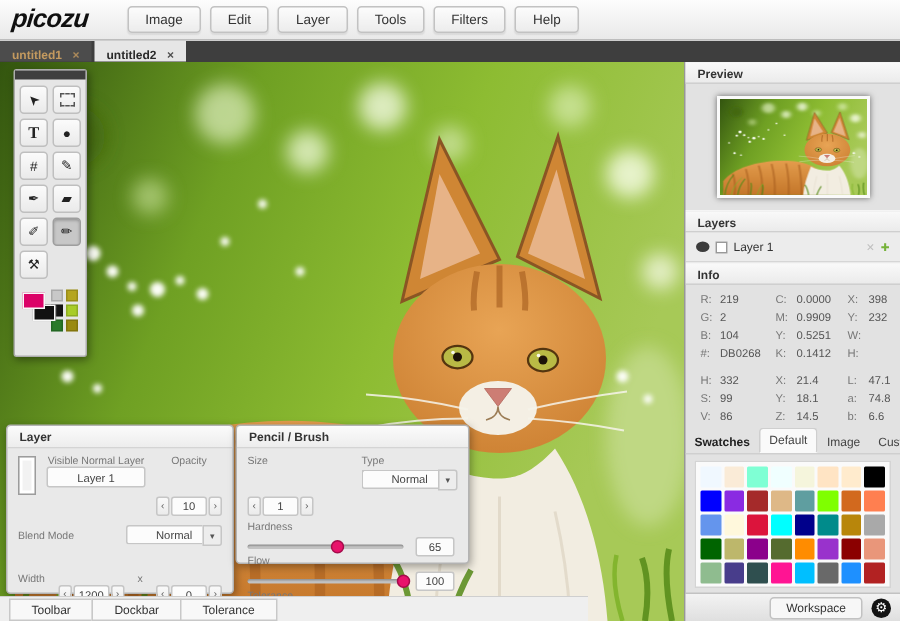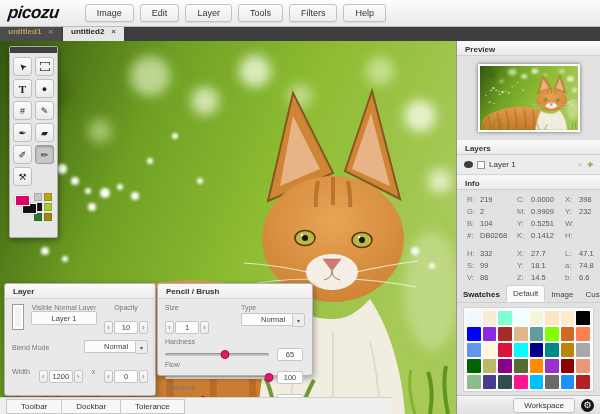--- a/index.html
+++ b/index.html
@@ -8,21 +8,21 @@
   
   .menubar{height:27px;background:linear-gradient(#fdfdfd,#e9e9e9);border-bottom:1px solid #bdbdbd;
     display:flex;align-items:center;padding:0 8px;position:relative;z-index:30}
   .logo{font-style:italic;font-weight:900;font-size:17px;color:#101010;letter-spacing:-.5px;
     transform:skewX(-6deg);margin-right:26px}
   .mbtn{font-size:9px;color:#333;padding:3px 11px;margin-right:6px;border:1px solid #c2c2c2;border-radius:3px;
     background:linear-gradient(#fcfcfc,#ececec);box-shadow:0 1px 1px rgba(0,0,0,.08);cursor:pointer}
 
   
   .tabbar{height:14px;background:#3e3e3e;display:flex;align-items:stretch;position:relative;z-index:30}
-  .tab{display:flex;align-items:flex-start;font-size:8px;font-weight:bold;padding:0 8px;margin-right:2px;cursor:pointer}
+  .tab{display:flex;align-items:flex-end;font-size:8px;font-weight:bold;padding:0 8px;margin-right:2px;cursor:pointer}
   .tab .x{margin-left:7px;font-size:8px;opacity:.8;cursor:pointer}
   .tab.inactive{background:#4c4c4c;color:#c49a5f}
   .tab.active{background:#e6e6e6;color:#2a2a2a}
 
   
   .work{position:absolute;top:41px;left:0;right:0;bottom:0}
   .canvas{position:absolute;left:0;top:0;width:456px;height:373px;background:#6fa224}
   .canvas svg{display:block}
 
   
@@ -48,21 +48,21 @@
     box-shadow:1px 2px 6px rgba(0,0,0,.35);z-index:20}
   .p-layer{left:4px;top:242px;width:152px;height:113px}
   .p-brush{left:157px;top:242px;width:156px;height:93px}
   .p-head{height:15px;background:linear-gradient(#fbfbfb,#ededed);border-bottom:1px solid #d4d4d4;
     font-size:8px;font-weight:bold;color:#333;padding:3px 8px;border-radius:3px 3px 0 0}
   .p-body{padding:5px 7px;font-size:7px;color:#777}
   .lbl{font-size:7px;color:#777;display:block}
   .row{display:flex;align-items:center}
   .fieldbox{background:#fcfcfc;border:1px solid #c6c6c6;border-radius:2px;height:13px;font-size:7.5px;color:#444;
     display:flex;align-items:center;justify-content:center}
-  .stepper{display:flex;gap:1px;margin-top:10px}
+  .stepper{display:flex;gap:1px;margin-top:20px}
   .st-btn{width:9px;height:13px;border:1px solid #c6c6c6;border-radius:2px;background:linear-gradient(#f9f9f9,#ebebeb);
     font-size:7px;color:#666;display:flex;align-items:center;justify-content:center;cursor:pointer}
   .st-val{width:24px}
   .selectbox{display:flex;width:64px;height:14px;cursor:pointer}
   .selectbox .fieldbox{flex:1;border-right:none;border-radius:2px 0 0 2px;justify-content:flex-start;padding-left:19px}
   .selectbox .arr{width:13px;height:14px;border:1px solid #c6c6c6;border-radius:0 2px 2px 0;background:#ededed;
     font-size:6px;color:#555;display:flex;align-items:center;justify-content:center}
   .thumb{width:26px;height:26px;background:#f2f2f2;border:1px solid #9c9c9c;box-shadow:inset 0 0 0 2px #fff}
   .name-input{width:66px;height:14px;text-align:center;background:#fcfcfc;border:1px solid #c6c6c6;border-radius:2px;
     font-size:7.5px;color:#444}
@@ -461,21 +461,21 @@
           <span class="iv">DB0268</span>
           <span class="il">K:</span>
           <span class="iv">0.1412</span>
           <span class="il">H:</span>
           <span class="iv"></span>
         </div>
       <div class="igrid ig2">
           <span class="il">H:</span>
           <span class="iv">332</span>
           <span class="il">X:</span>
-          <span class="iv">27.7</span>
+          <span class="iv">21.4</span>
           <span class="il">L:</span>
           <span class="iv">47.1</span>
           <span class="il">S:</span>
           <span class="iv">99</span>
           <span class="il">Y:</span>
           <span class="iv">18.1</span>
           <span class="il">a:</span>
           <span class="iv">74.8</span>
           <span class="il">V:</span>
           <span class="iv">86</span>

